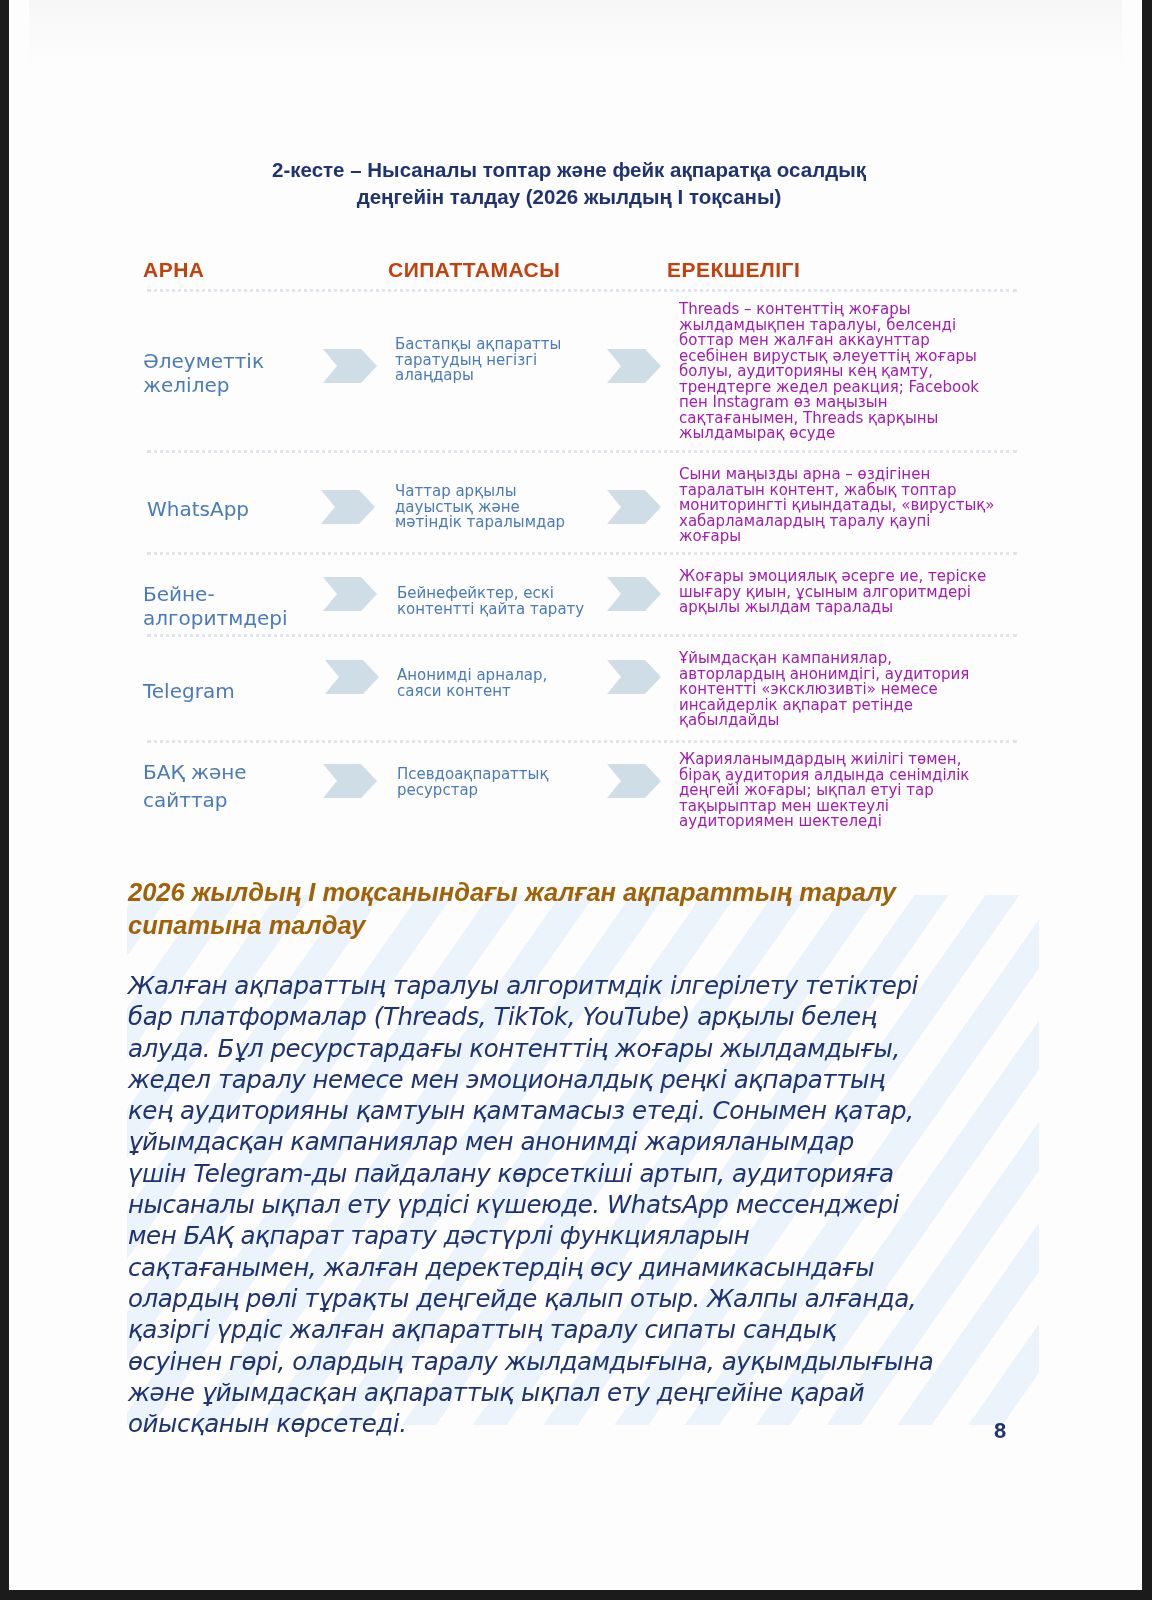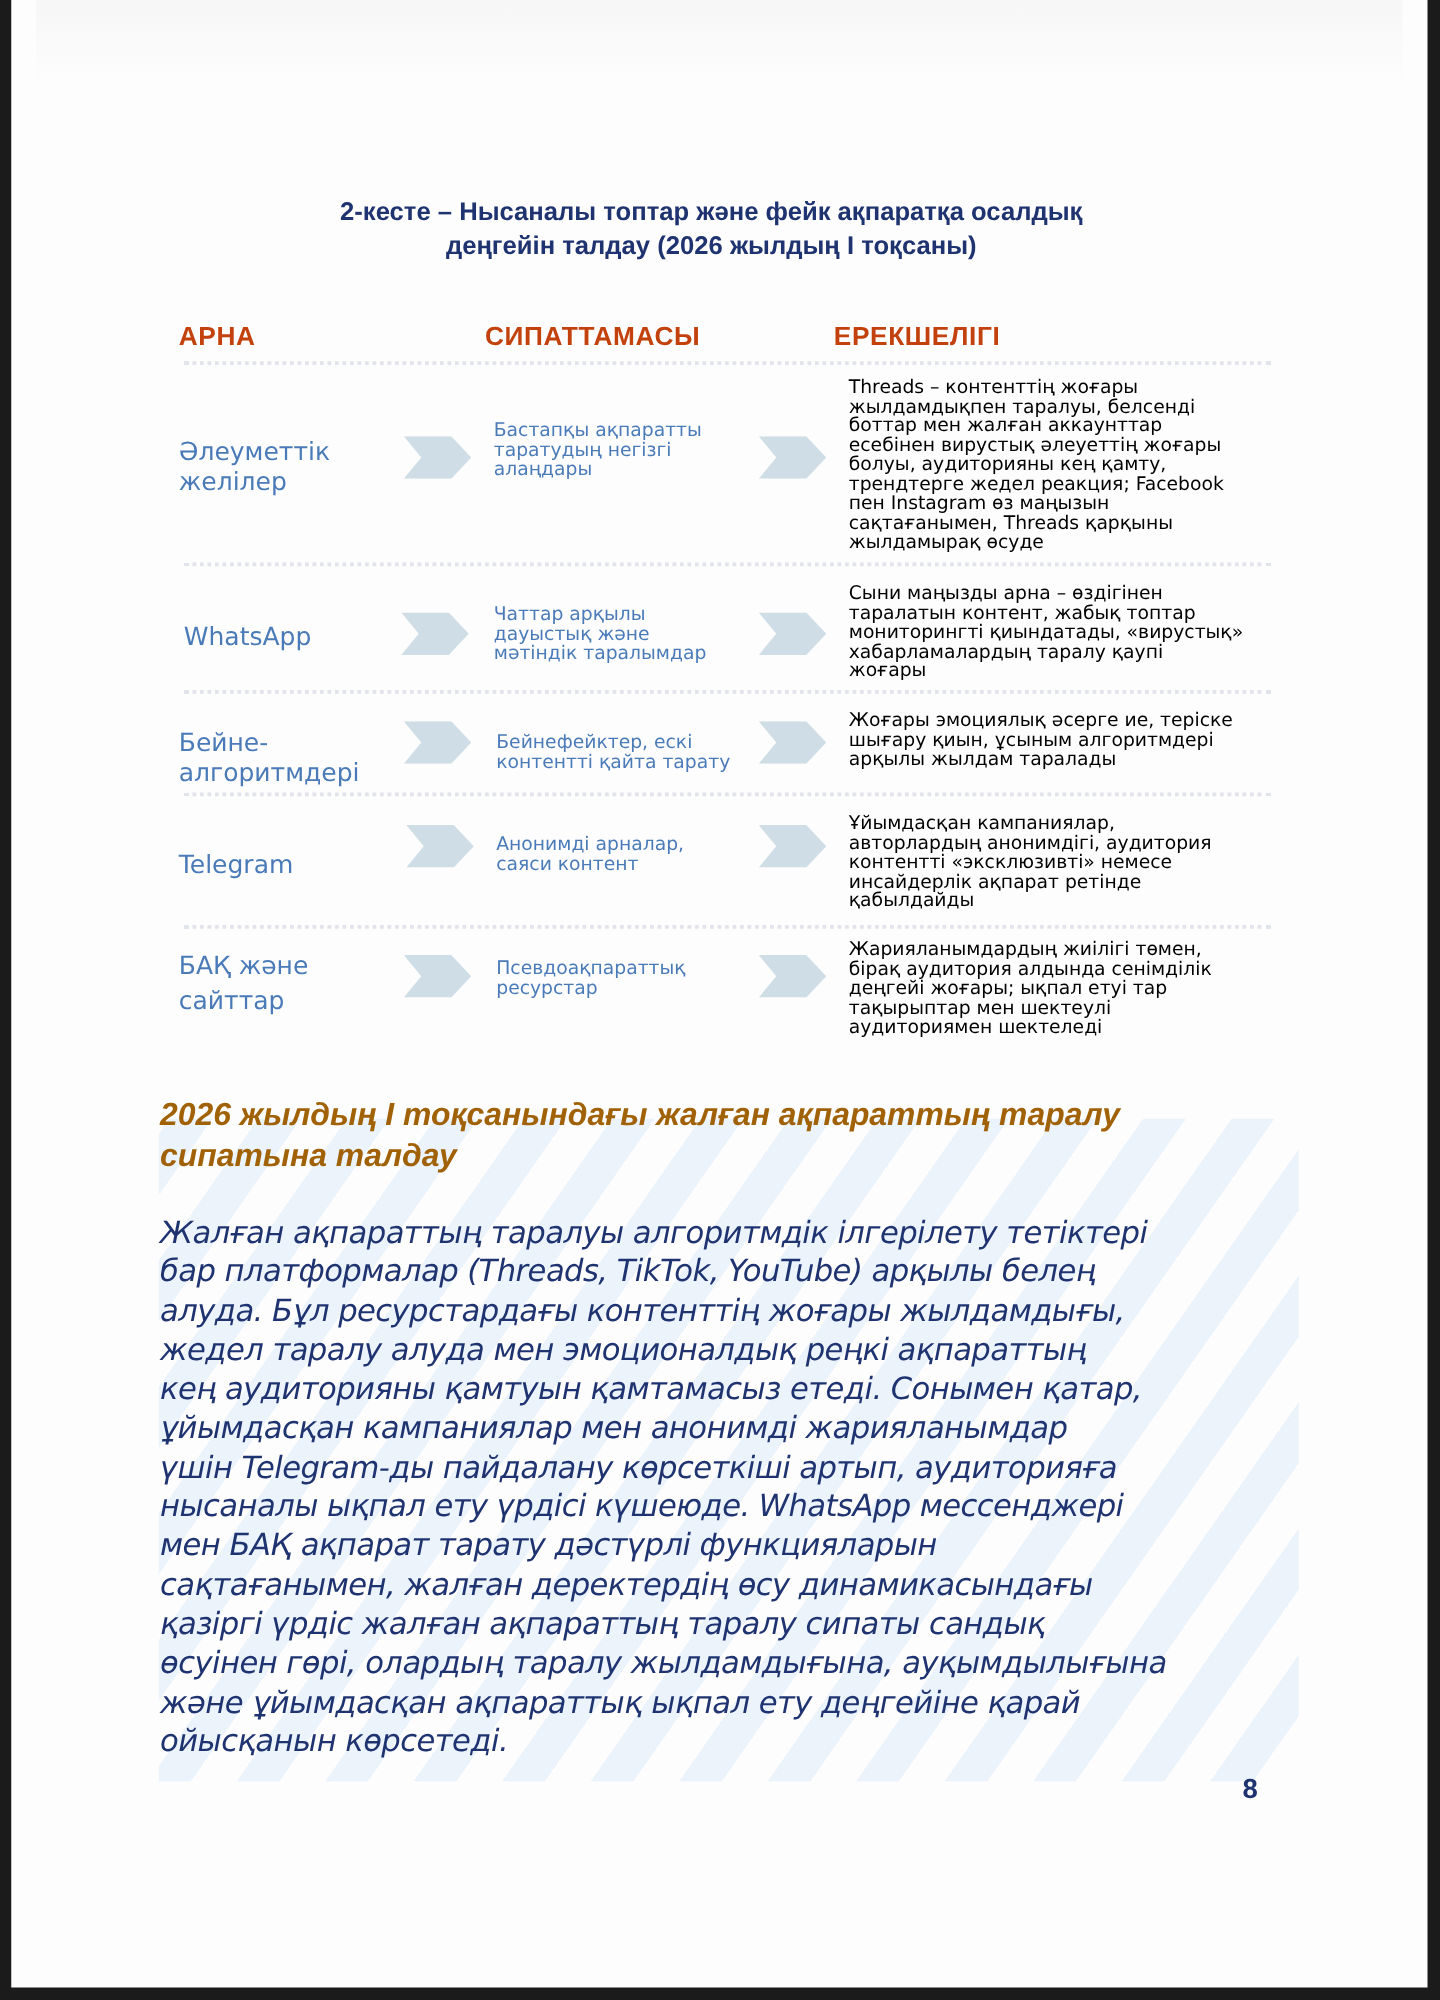--- a/index.html
+++ b/index.html
@@ -4,21 +4,21 @@
 <style>
   html, body { margin:0; padding:0; }
   body { width:1152px; height:1600px; background:#1b1b1c; position:relative; overflow:hidden; font-family:"DejaVu Sans", sans-serif; }
   .page { position:absolute; left:9px; top:0; width:1133px; height:1590px; background:#fdfdfd; overflow:hidden; }
   .page-top-shadow { position:absolute; left:20px; top:0; width:1093px; height:70px; background:linear-gradient(#f4f4f5,#fdfdfd); opacity:.7; }
   .table-title { position:absolute; left:150px; top:156px; width:820px; text-align:center; color:#1e3370; font-weight:bold; font-size:20.5px; line-height:27px; font-family:"Liberation Sans", sans-serif; }
   .col-head { position:absolute; top:258px; color:#c2410c; font-weight:bold; font-size:21px; font-family:"Liberation Sans", sans-serif; letter-spacing:.5px; }
   .dots { position:absolute; left:138px; width:870px; height:0; border-top:3px dotted #e1e4ea; }
   .channel { position:absolute; left:134px; color:#4a7bb8; font-size:20px; line-height:24px; font-family:"DejaVu Sans", sans-serif; }
   .desc { position:absolute; left:386px; color:#4a7bb8; font-size:15px; line-height:15.5px; font-family:"DejaVu Sans", sans-serif; }
-  .feat { position:absolute; left:670px; width:345px; color:#000000; font-size:15px; line-height:15.5px; font-family:"DejaVu Sans", sans-serif; }
+  .feat { position:absolute; left:670px; width:345px; color:#a21caf; font-size:15px; line-height:15.5px; font-family:"DejaVu Sans", sans-serif; }
   .chev { position:absolute; width:54px; height:34px; }
   .chev svg { width:100%; height:100%; display:block; }
   .stripes { position:absolute; left:118px; top:895px; width:912px; height:530px;
     background: repeating-linear-gradient(-55deg, rgba(255,255,255,0) 0 30px, #e8f1fb 30px 58px); opacity:.85; }
   .sec-title { position:absolute; left:119px; top:876px; width:900px; color:#a16207; font-weight:bold; font-style:italic; font-size:25.5px; line-height:33px; font-family:"Liberation Sans", sans-serif; }
   .body-text { position:absolute; left:119px; top:970px; width:900px; color:#1e3370; font-style:italic; font-size:24.5px; line-height:31.3px; font-family:"DejaVu Sans", sans-serif; letter-spacing:-.45px; }
   .body-text span { display:block; white-space:nowrap; }
   .page-num { position:absolute; left:985px; top:1418px; color:#1e3370; font-weight:bold; font-size:22px; font-family:"Liberation Sans", sans-serif; }
 </style>
 </head>
@@ -188,27 +188,28 @@
 
   <div class="sec-title">
     <div>2026 жылдың І тоқсанындағы жалған ақпараттың таралу</div>
     <div>сипатына талдау</div>
   </div>
 
   <div class="body-text">
     <span>Жалған ақпараттың таралуы алгоритмдік ілгерілету тетіктері</span>
     <span>бар платформалар (Threads, TikTok, YouTube) арқылы белең</span>
     <span>алуда. Бұл ресурстардағы контенттің жоғары жылдамдығы,</span>
-    <span>жедел таралу алуда мен эмоционалдық реңкі ақпараттың</span>
+    <span>жедел таралу немесе мен эмоционалдық реңкі ақпараттың</span>
     <span>кең аудиторияны қамтуын қамтамасыз етеді. Сонымен қатар,</span>
     <span>ұйымдасқан кампаниялар мен анонимді жарияланымдар</span>
     <span>үшін Telegram-ды пайдалану көрсеткіші артып, аудиторияға</span>
     <span>нысаналы ықпал ету үрдісі күшеюде. WhatsApp мессенджері</span>
     <span>мен БАҚ ақпарат тарату дәстүрлі функцияларын</span>
     <span>сақтағанымен, жалған деректердің өсу динамикасындағы</span>
+    <span>олардың рөлі тұрақты деңгейде қалып отыр. Жалпы алғанда,</span>
     <span>қазіргі үрдіс жалған ақпараттың таралу сипаты сандық</span>
     <span>өсуінен гөрі, олардың таралу жылдамдығына, ауқымдылығына</span>
     <span>және ұйымдасқан ақпараттық ықпал ету деңгейіне қарай</span>
     <span>ойысқанын көрсетеді.</span>
   </div>
 
   <div class="page-num">8</div>
 </div>
 
 </body></html>

